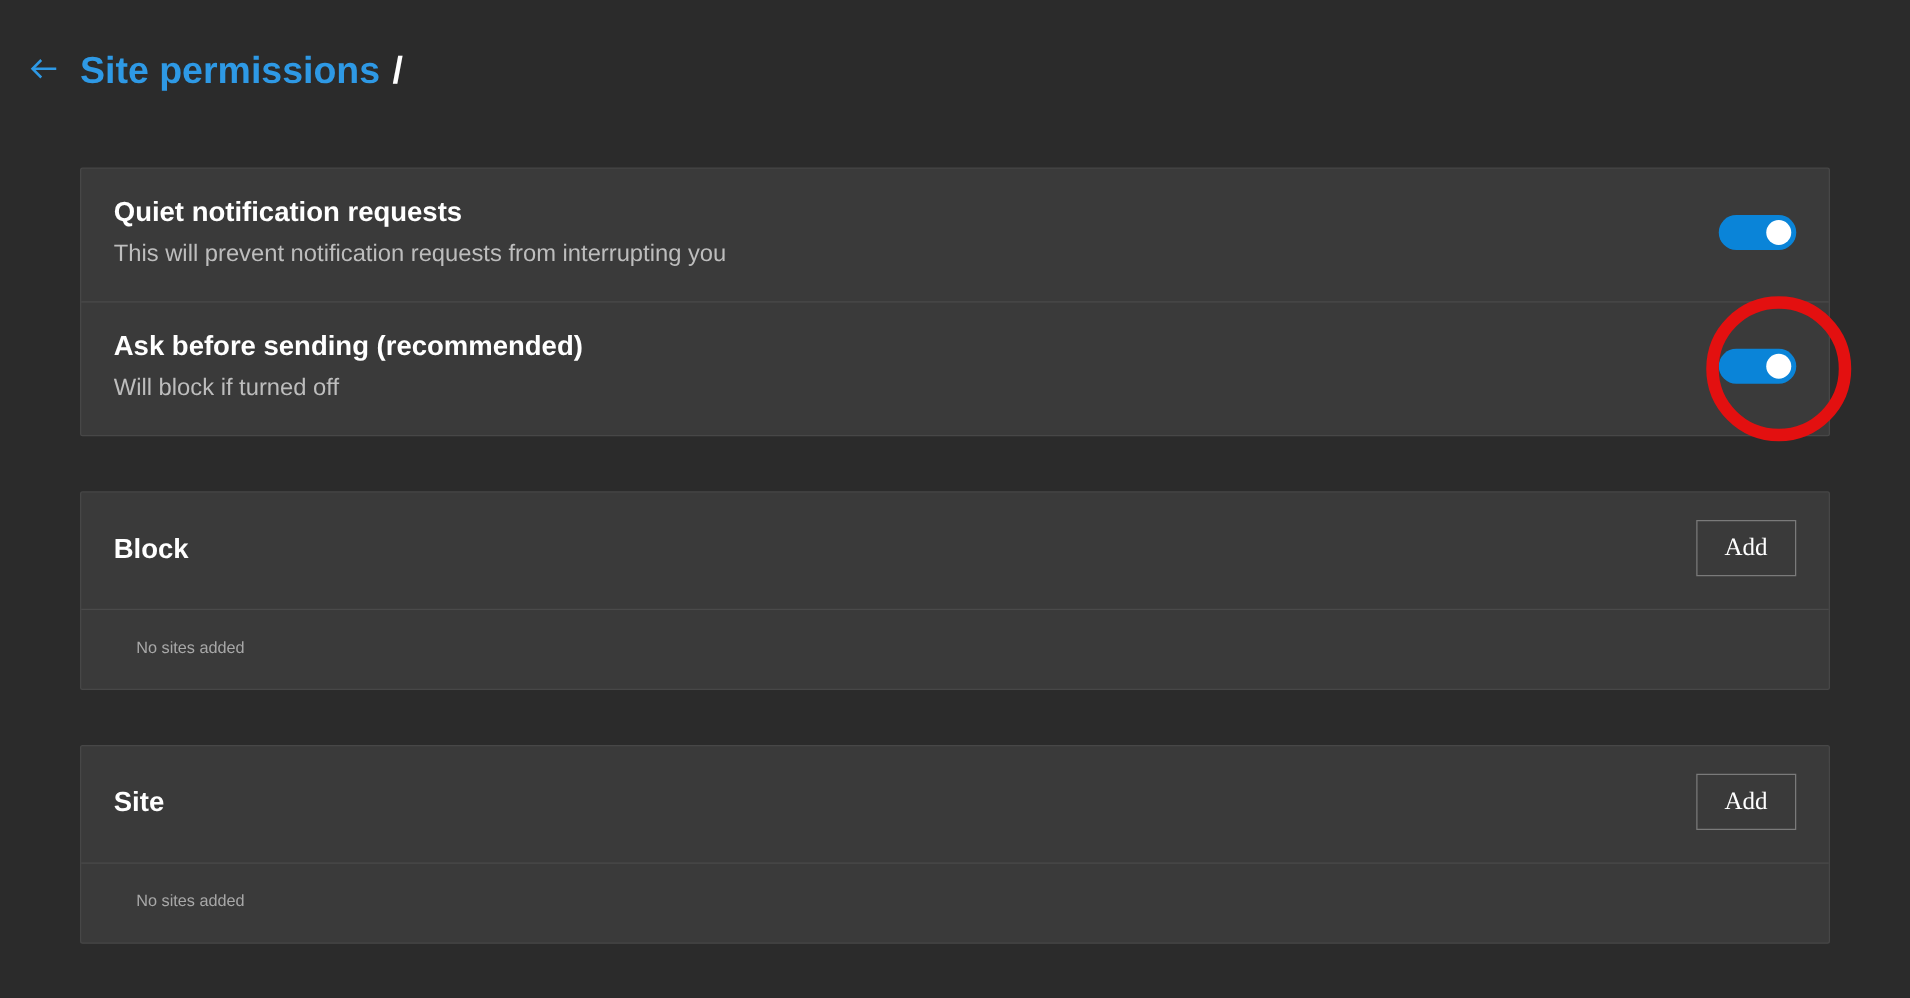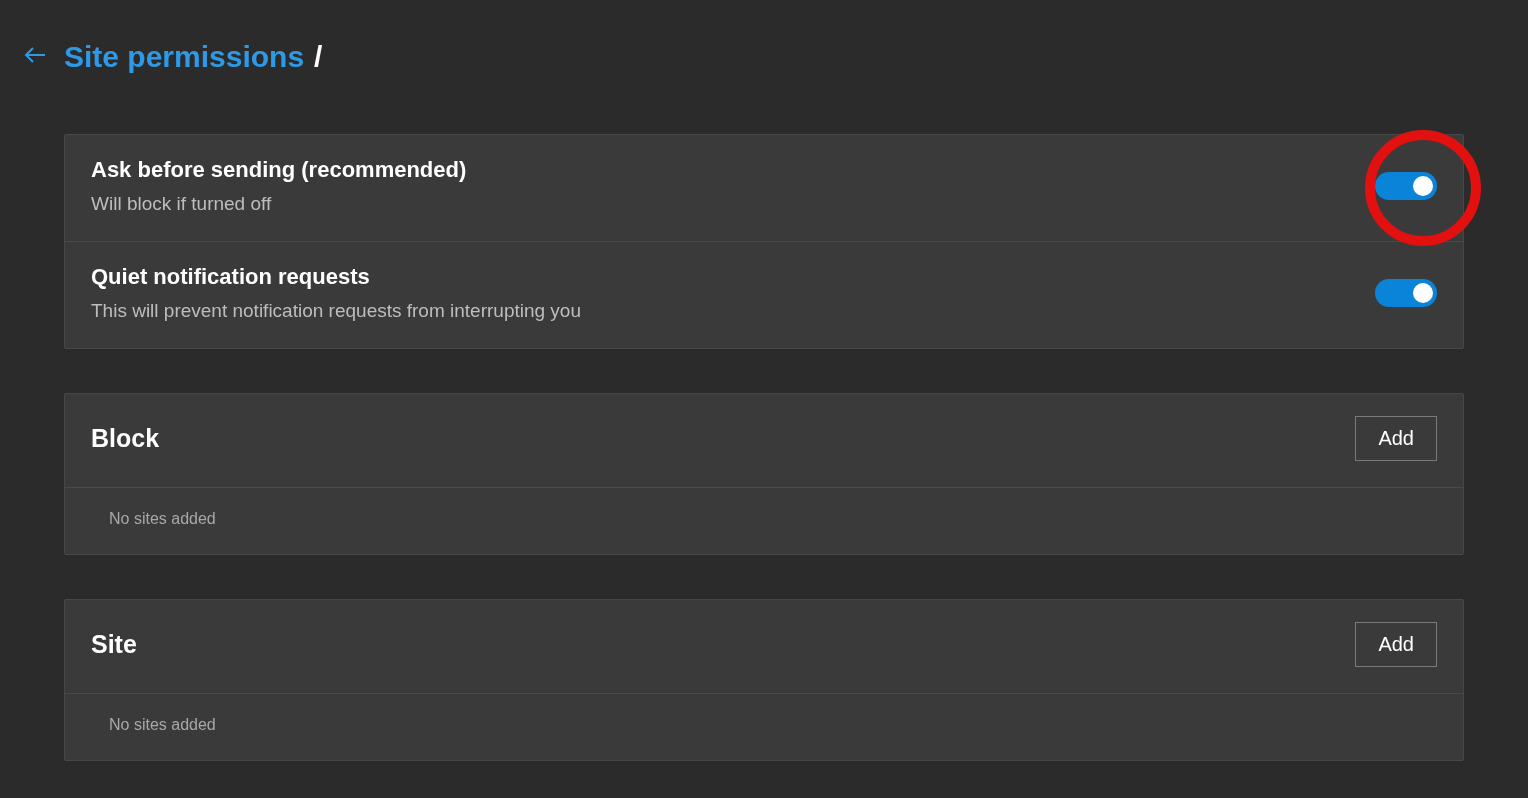--- a/index.html
+++ b/index.html
@@ -80,21 +80,21 @@
     font-size: 22px;
     font-weight: 600;
     color: #ffffff;
   }
   .row .desc {
     font-size: 19px;
     color: #bdbdbd;
     font-weight: 400;
   }
   .row.header .title {
-    font-size: 25px;
+    font-size: 22px;
   }
   .toggle {
     width: 62px;
     height: 28px;
     background: #0a84d8;
     border-radius: 16px;
     position: relative;
     cursor: pointer;
     flex-shrink: 0;
   }
@@ -118,27 +118,27 @@
     transform: translateY(-50%);
     pointer-events: none;
   }
   .btn-add {
     border: 1px solid #7a7a7a;
     background: transparent;
     color: #ffffff;
     font-size: 20px;
     padding: 10px 22px;
     cursor: pointer;
-    font-family: Liberation Sans, sans-serif;
+    font-family: Liberation Serif, serif;
   }
   .empty-row {
     padding: 22px 26px 26px 44px;
   }
   .empty-row .empty-text {
-    font-size: 16px;
+    font-size: 13px;
     color: #a8a8a8;
   }
 </style>
 </head>
 <body>
 
 <div class="page">
 
   <div class="breadcrumb-row">
     <div class="back-arrow">
@@ -153,37 +153,37 @@
       <span class="bc-link">Site permissions</span>
       <span class="bc-sep">/</span>
     </div>
   </div>
 
   <div class="content">
 
     <div class="panel">
       <div class="row">
         <div class="labels">
+          <div class="title">Quiet notification requests</div>
+          <div class="desc">This will prevent notification requests from interrupting you</div>
+        </div>
+        <div class="toggle">
+          <div class="knob"></div>
+        </div>
+      </div>
+      <div class="row">
+        <div class="labels">
           <div class="title">Ask before sending (recommended)</div>
           <div class="desc">Will block if turned off</div>
         </div>
         <div class="toggle">
           <div class="knob"></div>
         </div>
         <div class="highlight-circle"></div>
       </div>
-      <div class="row">
-        <div class="labels">
-          <div class="title">Quiet notification requests</div>
-          <div class="desc">This will prevent notification requests from interrupting you</div>
-        </div>
-        <div class="toggle">
-          <div class="knob"></div>
-        </div>
-      </div>
     </div>
 
     <div class="panel">
       <div class="row header">
         <div class="labels">
           <div class="title">Block</div>
         </div>
         <button class="btn-add">Add</button>
       </div>
       <div class="row empty-row">

